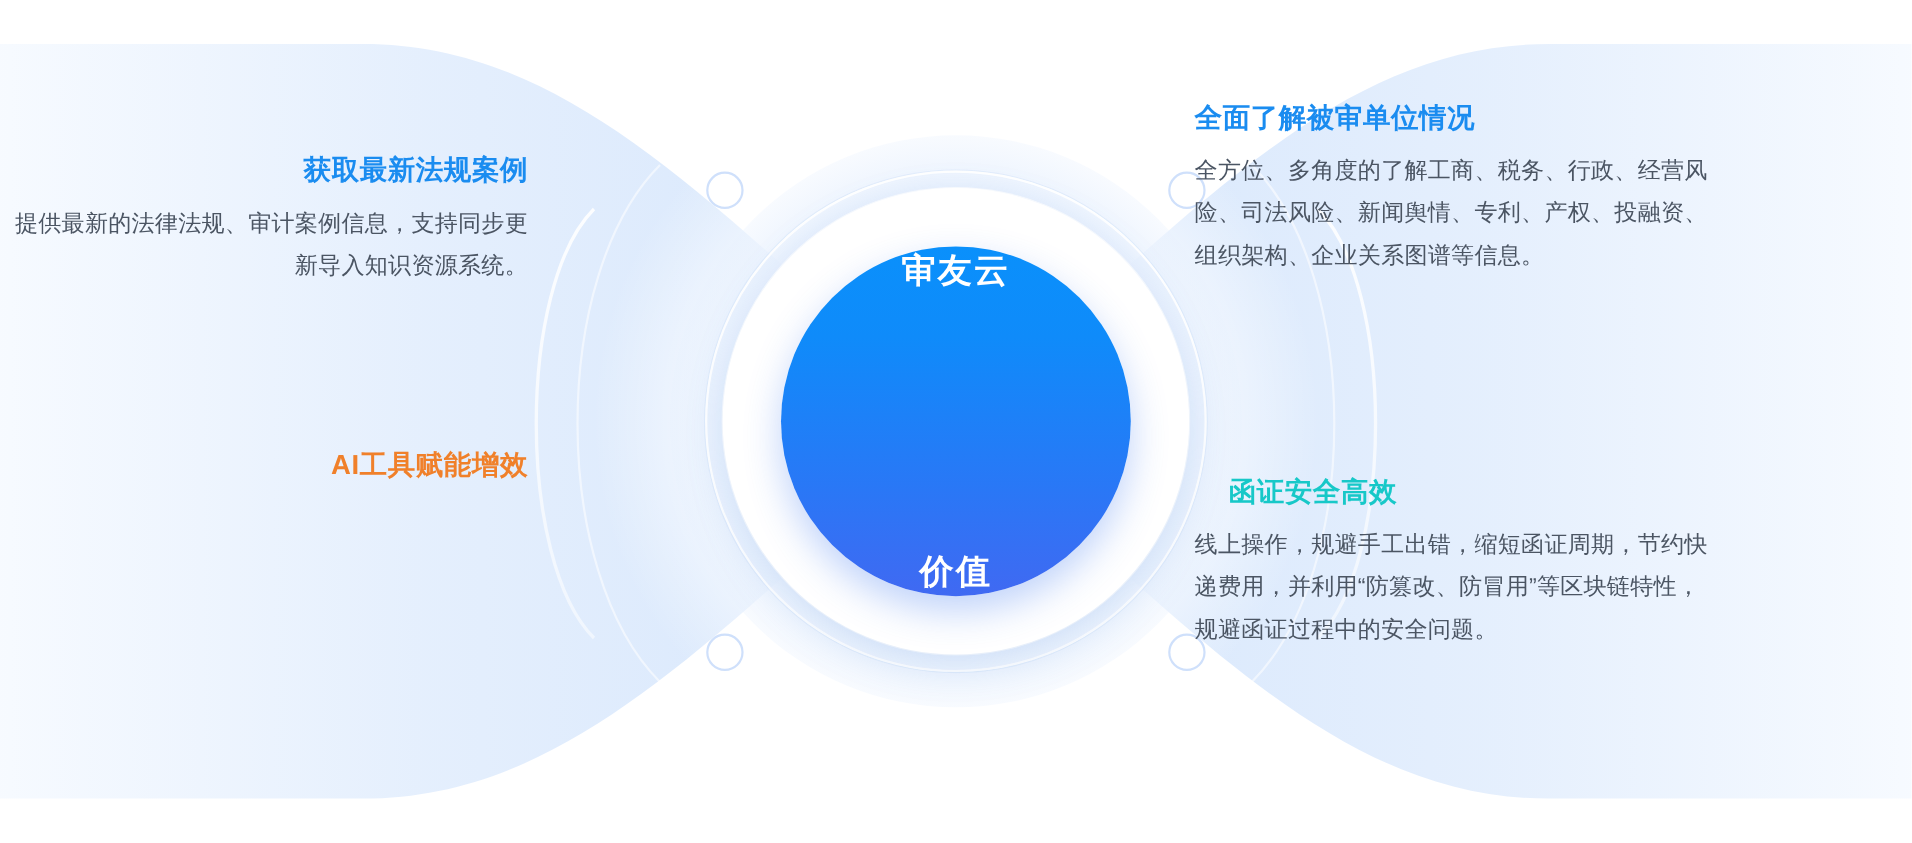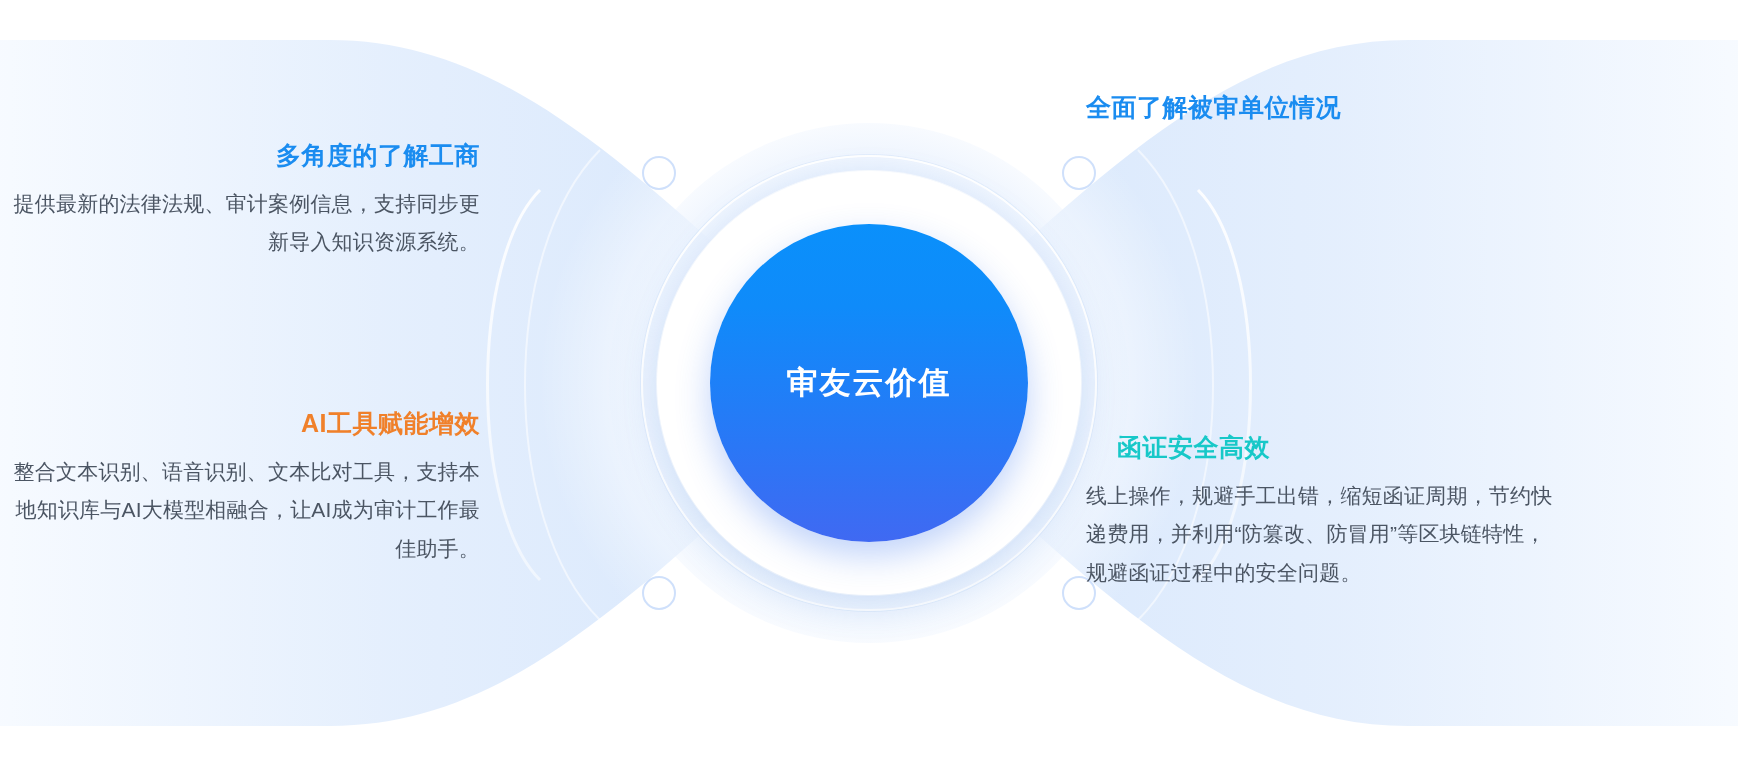--- a/index.html
+++ b/index.html
@@ -94,23 +94,23 @@
     position: absolute;
     left: 50%;
     top: 50%;
     transform: translate(-50%, -50%);
     width: 318px;
     height: 318px;
     border-radius: 50%;
     background: linear-gradient(180deg, #0a90fb 0%, #0f8bfa 26%, #2a77f6 70%, #4069f2 100%);
     box-shadow: 0 14px 34px rgba(46,110,240,0.30);
     display: flex;
-    flex-direction: row;
+    flex-direction: column;
     align-items: center;
-    justify-content: center;
+    justify-content: space-between;
   }
   .core-line {
     color: #ffffff;
     font-size: 31px;
     font-weight: bold;
     letter-spacing: 2px;
     line-height: 1.42;
     text-align: center;
   }
 
@@ -224,31 +224,31 @@
       <div class="core-line">价值</div>
     </div>
 
     <span class="dot tl"></span>
     <span class="dot tr"></span>
     <span class="dot bl"></span>
     <span class="dot br"></span>
   </div>
 
   <div class="block left" id="blk-topleft">
-    <h3 class="block-title c-blue">多角度的了解工商</h3>
+    <h3 class="block-title c-blue">获取最新法规案例</h3>
     <p class="block-body">提供最新的法律法规、审计案例信息，支持同步更新导入知识资源系统。</p>
   </div>
 
   <div class="block left" id="blk-bottomleft">
     <h3 class="block-title c-orange">AI工具赋能增效</h3>
-    <p class="block-body">整合文本识别、语音识别、文本比对工具，支持本地知识库与AI大模型相融合，让AI成为审计工作最佳助手。</p>
   </div>
 
   <div class="block right" id="blk-topright">
     <h3 class="block-title c-blue">全面了解被审单位情况</h3>
+    <p class="block-body">全方位、多角度的了解工商、税务、行政、经营风险、司法风险、新闻舆情、专利、产权、投融资、组织架构、企业关系图谱等信息。</p>
   </div>
 
   <div class="block right" id="blk-bottomright">
     <h3 class="block-title c-teal">函证安全高效</h3>
     <p class="block-body">线上操作，规避手工出错，缩短函证周期，节约快递费用，并利用“防篡改、防冒用”等区块链特性，规避函证过程中的安全问题。</p>
   </div>
 
 </div>
 
 </body></html>

